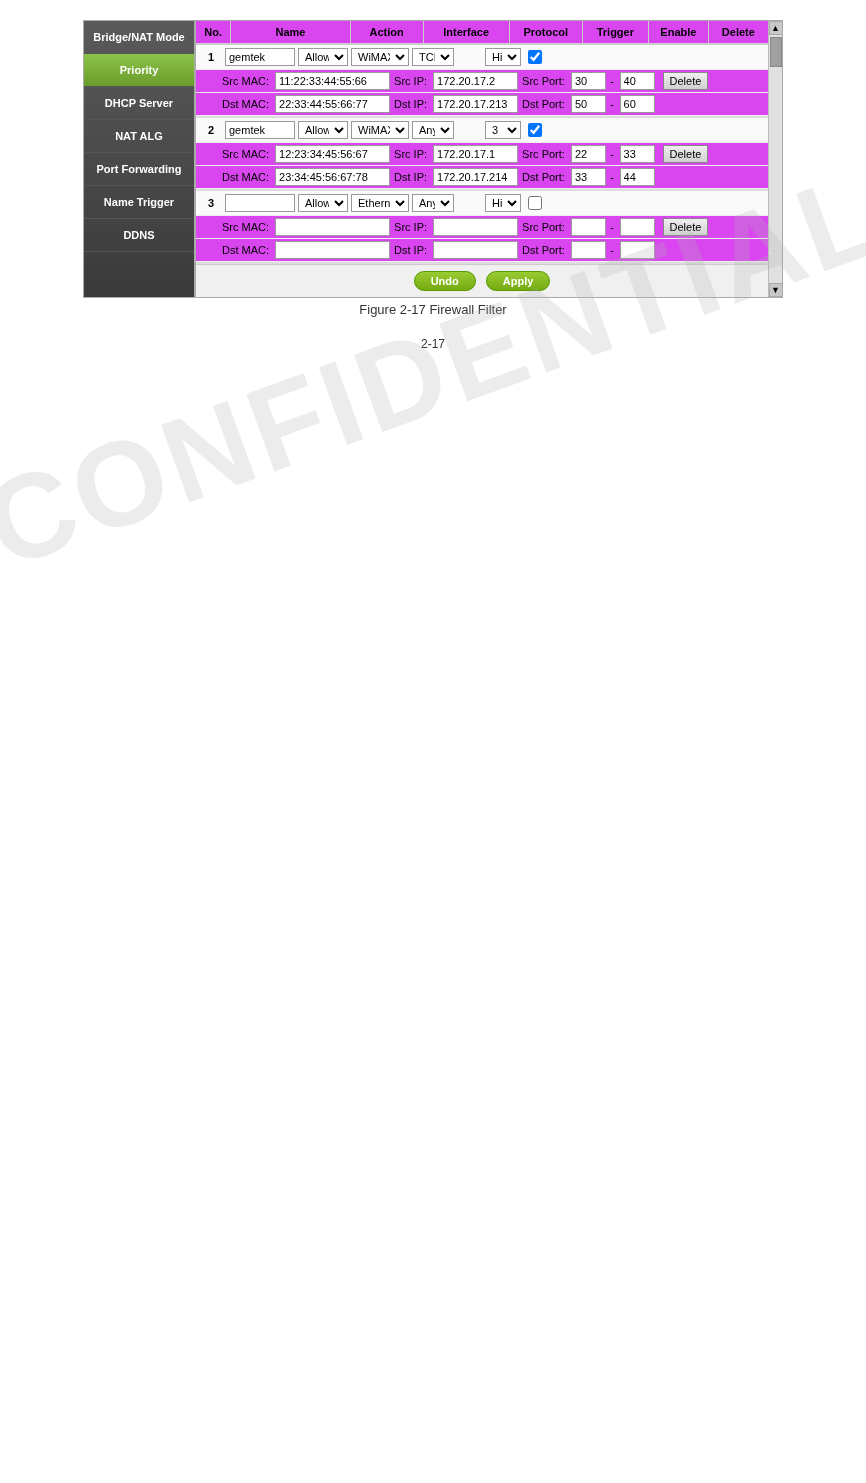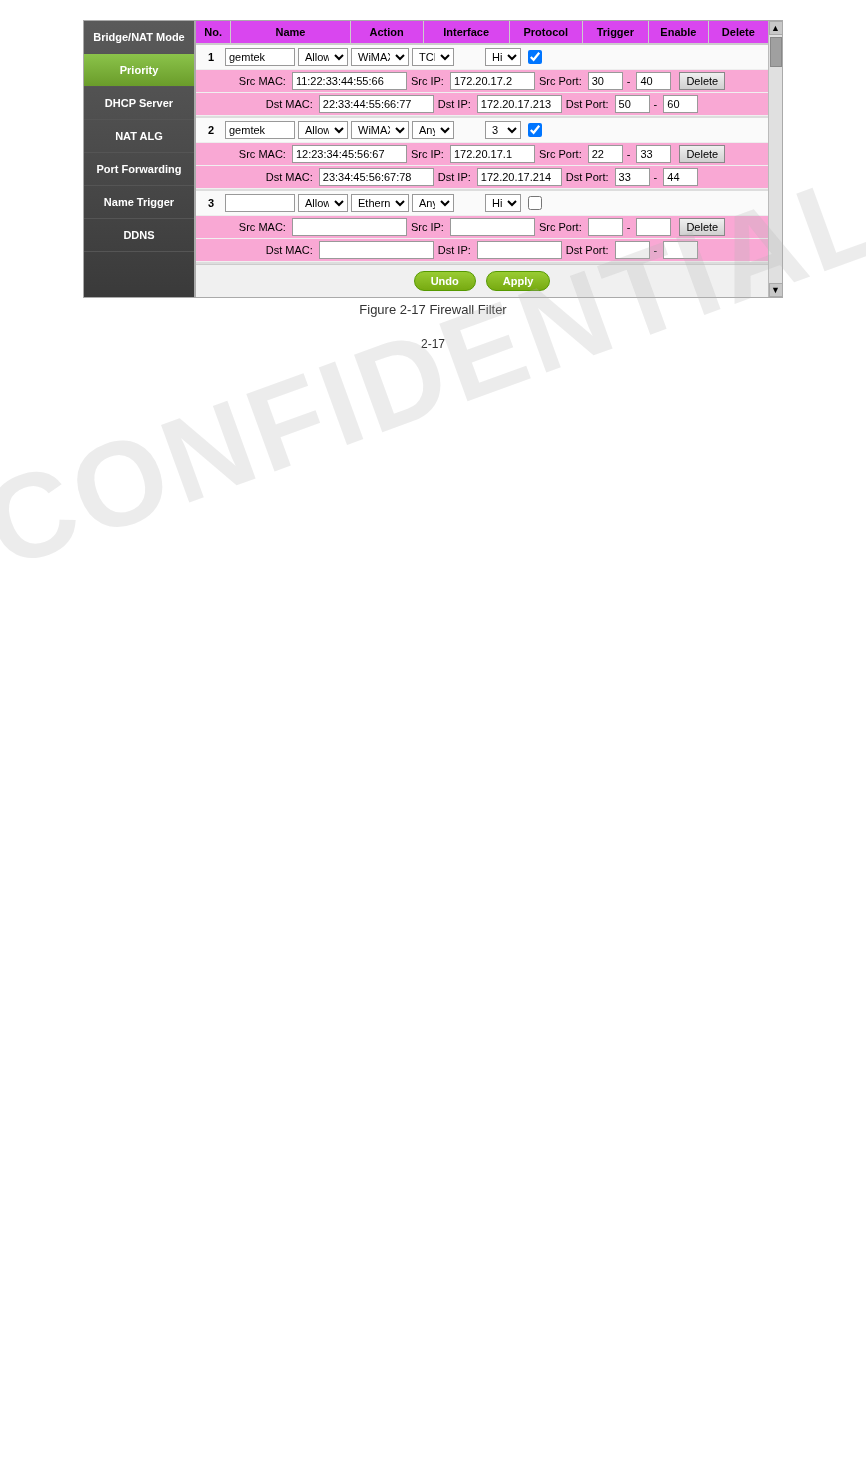--- a/index.html
+++ b/index.html
@@ -240,25 +240,24 @@
       align-items: center;
       padding: 3px 4px;
       gap: 3px;
       background: #fafafa;
       border-bottom: 1px solid #eee;
     }
 
     .rule-detail-row {
       display: flex;
       align-items: center;
-      padding: 2px 4px 2px 4px;
+      padding: 2px 4px 2px 26px;
       gap: 4px;
-      background: #f9a8d4;
+      background: #d946ef;
       border-bottom: 1px solid #f0f0f0;
-      justify-content: center;
     }
 
     .no-cell {
       width: 22px;
       text-align: center;
       font-size: 11px;
       font-weight: bold;
     }
 
     .rule-block {

